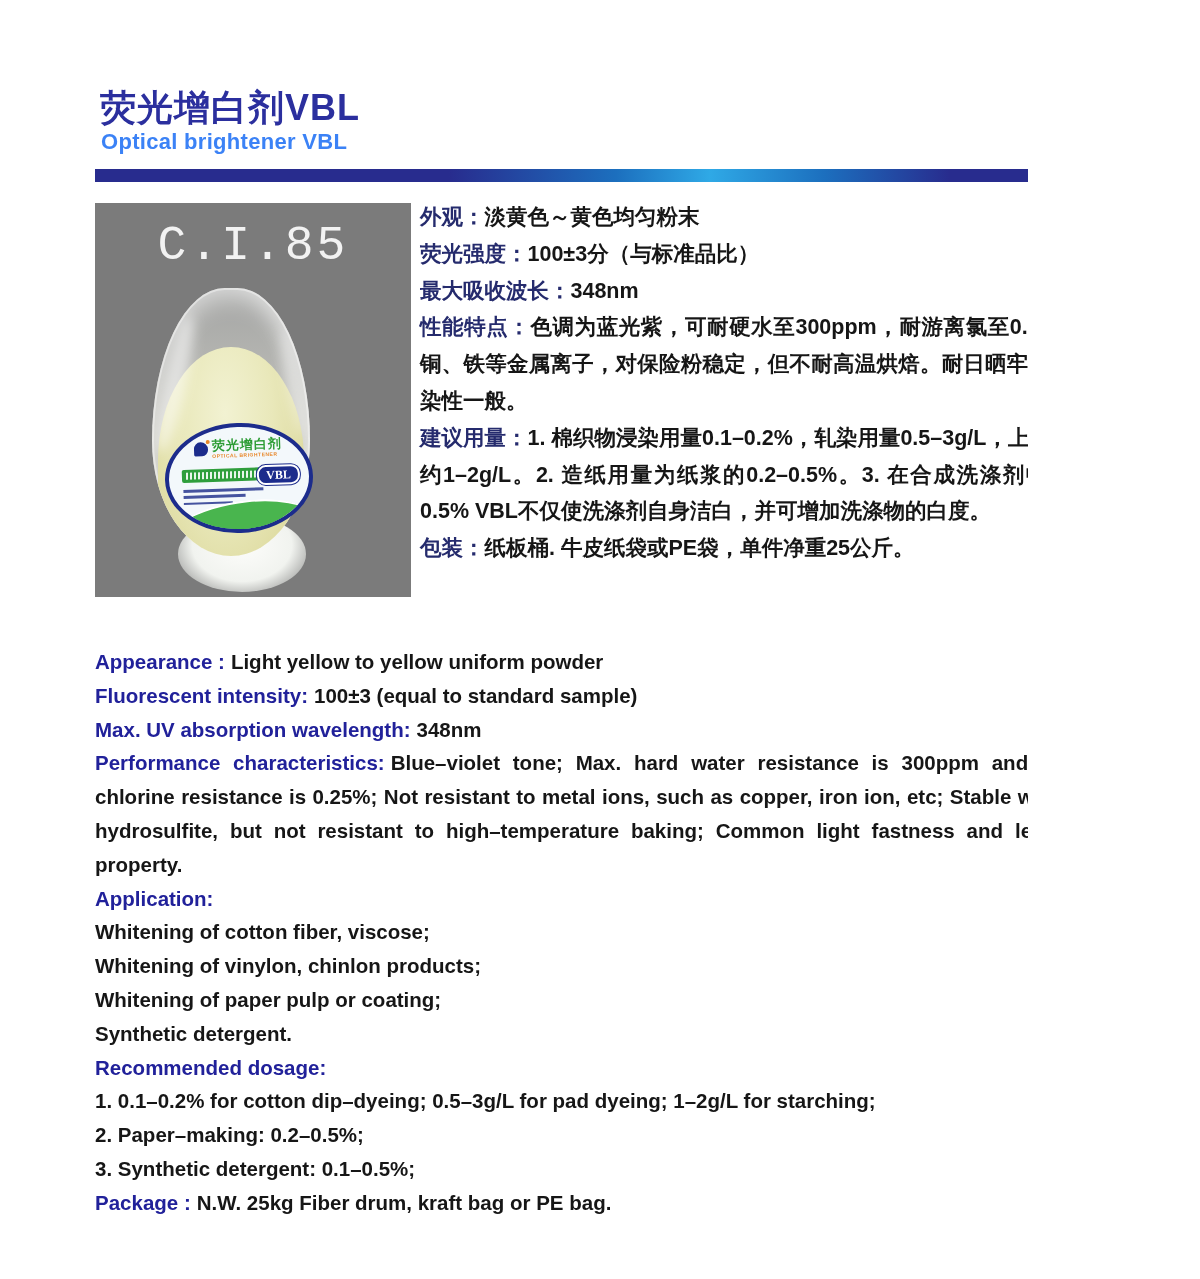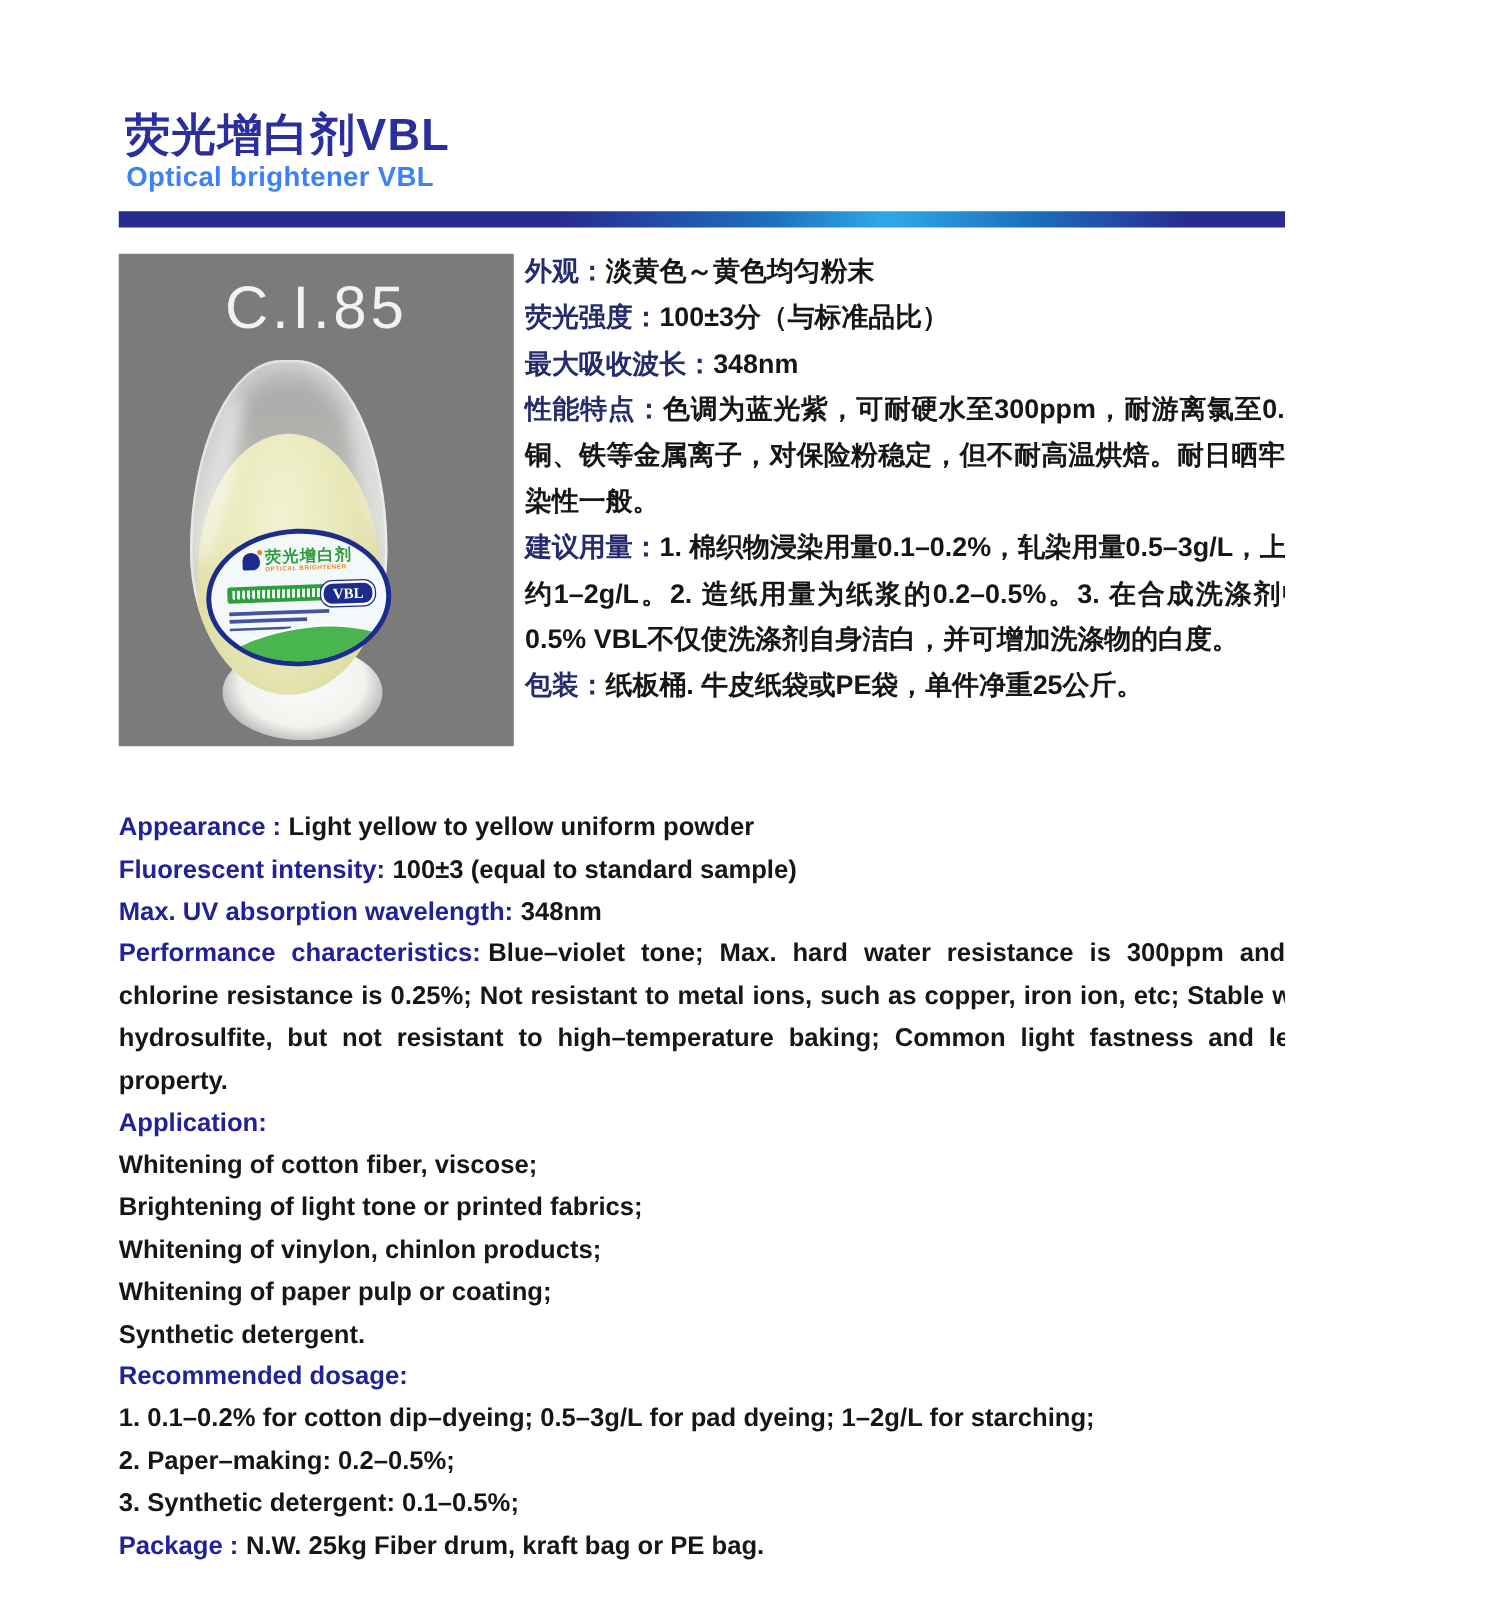--- a/index.html
+++ b/index.html
@@ -11,21 +11,21 @@
   .title-cn { margin:0; font-size:36px; line-height:40px; font-weight:700; color:#2b2f9e; letter-spacing:1px; }
   .title-en { margin:2px 0 0 1px; font-size:22px; line-height:24px; font-weight:700; color:#3b82f6; letter-spacing:0.3px; }
 
   .bar { position:absolute; left:95px; top:169px; width:1042px; height:13px;
          background:linear-gradient(90deg,#282c8e 0%,#282c8e 34%,#1c6fbe 50%,#2fa9e6 59%,#1c6fbe 70%,#282c8e 82%,#282c8e 100%); }
 
   
   .photo { position:absolute; left:95px; top:203px; width:316px; height:394px; margin:0;
            background:#7b7b7b; overflow:hidden; }
   .ci { position:absolute; left:0; right:0; top:16px; text-align:center;
-        font-family:Liberation Sans, sans-serif; font-size:48px; color:#f2f2f2; letter-spacing:3px; }
+        font-family:Liberation Mono, monospace; font-size:48px; color:#f2f2f2; letter-spacing:3px; }
   .base { position:absolute; left:83px; top:313px; width:128px; height:76px; border-radius:50%;
           background:radial-gradient(ellipse at 50% 38%, #fdfdfb 0%, #f1f3ef 55%, rgba(232,234,230,0.45) 80%, rgba(123,123,123,0) 100%); }
   .flask { position:absolute; left:57px; top:85px; width:158px; height:268px;
            border-radius:46% 46% 50% 50% / 57% 57% 43% 43%;
            background:linear-gradient(180deg, rgba(226,228,225,0.40) 0%, rgba(233,234,227,0.52) 28%, rgba(241,241,229,0.66) 60%, rgba(244,243,230,0.75) 100%);
            box-shadow:inset 0 0 0 2px rgba(255,255,255,0.40), inset 0 12px 22px rgba(255,255,255,0.50), inset -10px -6px 20px rgba(255,255,255,0.30);
            overflow:hidden; }
   .powder { position:absolute; left:4%; right:4%; top:22%; height:88%;
             border-radius:50% 50% 40% 40% / 48% 48% 30% 30%;
             background:radial-gradient(ellipse at 46% 28%, #f2f2d2 0%, #e9e8ba 42%, #ddda9f 76%, #d4d194 100%); }
@@ -122,21 +122,20 @@
     <p><span class="cnl">包装：</span><span>纸板桶. 牛皮纸袋或PE袋，单件净重25公斤。</span></p>
   </section>
 
   <section class="en">
     <p><span class="enl">Appearance :</span><span>Light yellow to yellow uniform powder</span></p>
     <p><span class="enl">Fluorescent intensity:</span><span>100±3 (equal to standard sample)</span></p>
     <p><span class="enl">Max. UV absorption wavelength:</span><span>348nm</span></p>
     <p class="justify"><span class="enl">Performance characteristics:</span><span>Blue–violet tone; Max. hard water resistance is 300ppm and max. free chlorine resistance is 0.25%; Not resistant to metal ions, such as copper, iron ion, etc; Stable with sodium hydrosulfite, but not resistant to high–temperature baking; Common light fastness and level–dyeing property.</span></p>
     <p><span class="enl">Application:</span><span></span></p>
     <p><span class="enl"></span><span>Whitening of cotton fiber, viscose;</span></p>
-    <p><span class="enl"></span><span>Brightening of light tone or printed fabrics;</span></p>
     <p><span class="enl"></span><span>Whitening of vinylon, chinlon products;</span></p>
     <p><span class="enl"></span><span>Whitening of paper pulp or coating;</span></p>
     <p><span class="enl"></span><span>Synthetic detergent.</span></p>
     <p><span class="enl">Recommended dosage:</span><span></span></p>
     <p><span class="enl"></span><span>1. 0.1–0.2% for cotton dip–dyeing; 0.5–3g/L for pad dyeing; 1–2g/L for starching;</span></p>
     <p><span class="enl"></span><span>2. Paper–making: 0.2–0.5%;</span></p>
     <p><span class="enl"></span><span>3. Synthetic detergent: 0.1–0.5%;</span></p>
     <p><span class="enl">Package :</span><span>N.W. 25kg Fiber drum, kraft bag or PE bag.</span></p>
   </section>
 

